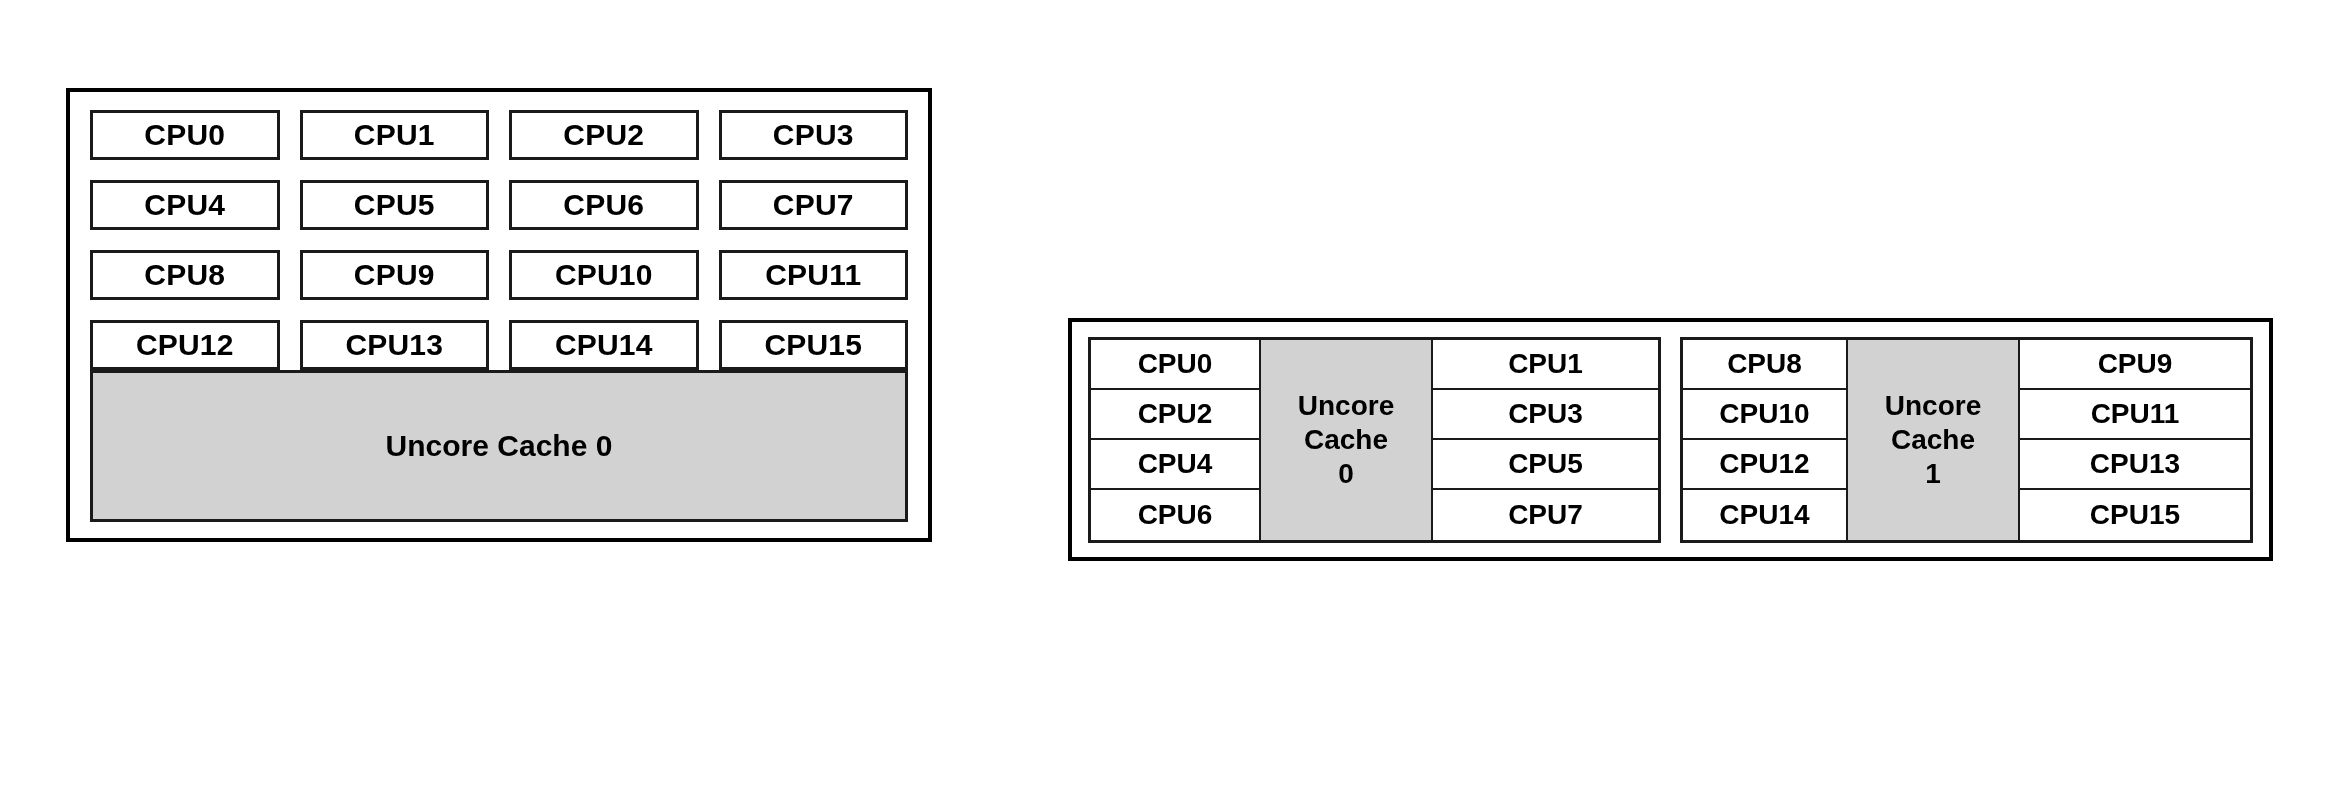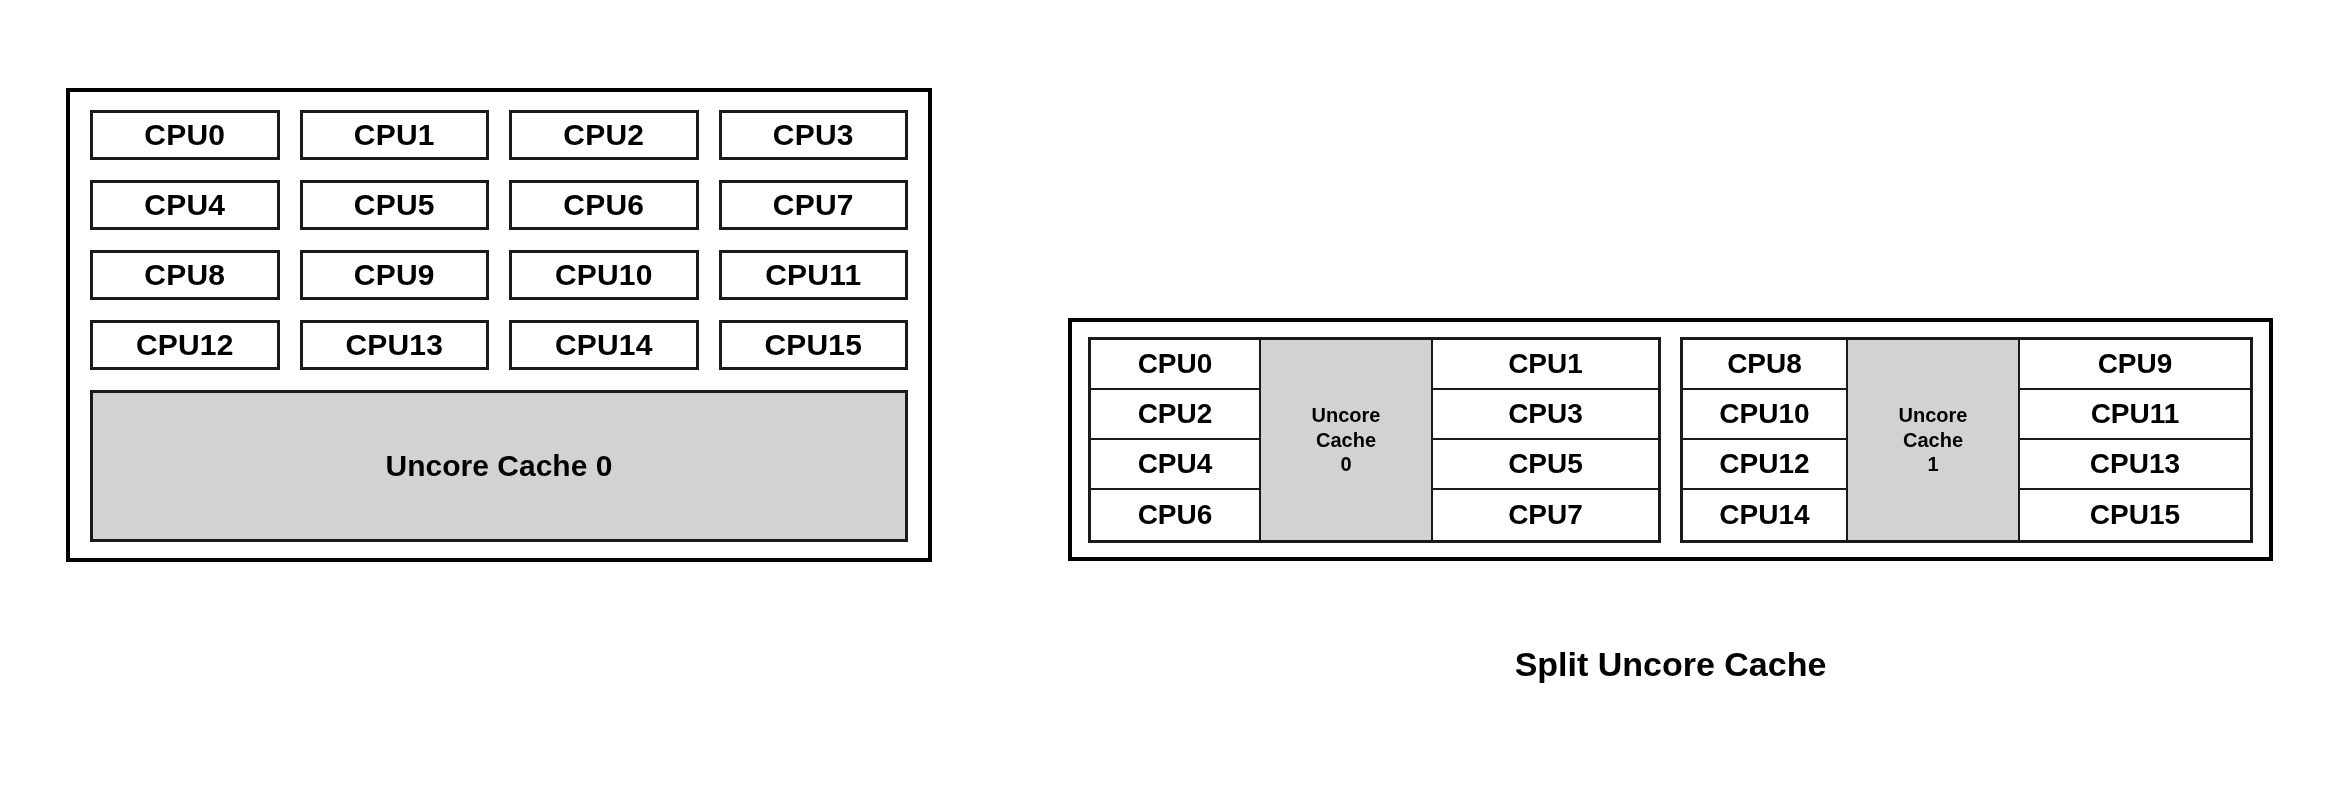--- a/index.html
+++ b/index.html
@@ -51,21 +51,20 @@
     display: flex;
     align-items: center;
     justify-content: center;
     font-size: 30px;
     font-weight: bold;
     letter-spacing: 0.2px;
     box-sizing: border-box;
     white-space: nowrap;
   }
   .mono-cache {
-    margin-top: 20px;
     border: 3px solid #1a1a1a;
     background: #d2d2d2;
     height: 152px;
     display: flex;
     align-items: center;
     justify-content: center;
     font-size: 30px;
     font-weight: bold;
     box-sizing: border-box;
   }
@@ -114,21 +113,21 @@
   .sc.lastrow { border-bottom: none; }
 
   .split-cache {
     grid-row: 1 / span 4;
     grid-column: 2 / 3;
     background: #d2d2d2;
     display: flex;
     flex-direction: column;
     align-items: center;
     justify-content: center;
-    font-size: 20px;
+    font-size: 28px;
     font-weight: bold;
     line-height: 1.22;
     box-sizing: border-box;
   }
   .split-cache .cl { display: block; }
 
   
   .caption {
     position: absolute;
     font-size: 34px;
@@ -222,15 +221,14 @@
         <div class="sc col-a">CPU12</div>
         <div class="sc col-c">CPU13</div>
 
         <div class="sc col-a lastrow">CPU14</div>
         <div class="sc col-c lastrow">CPU15</div>
       </div>
 
     </div>
   </div>
 
-  <div class="caption caption-split">Split Uncore Cache</div>
 
 </div>
 
 </body></html>

